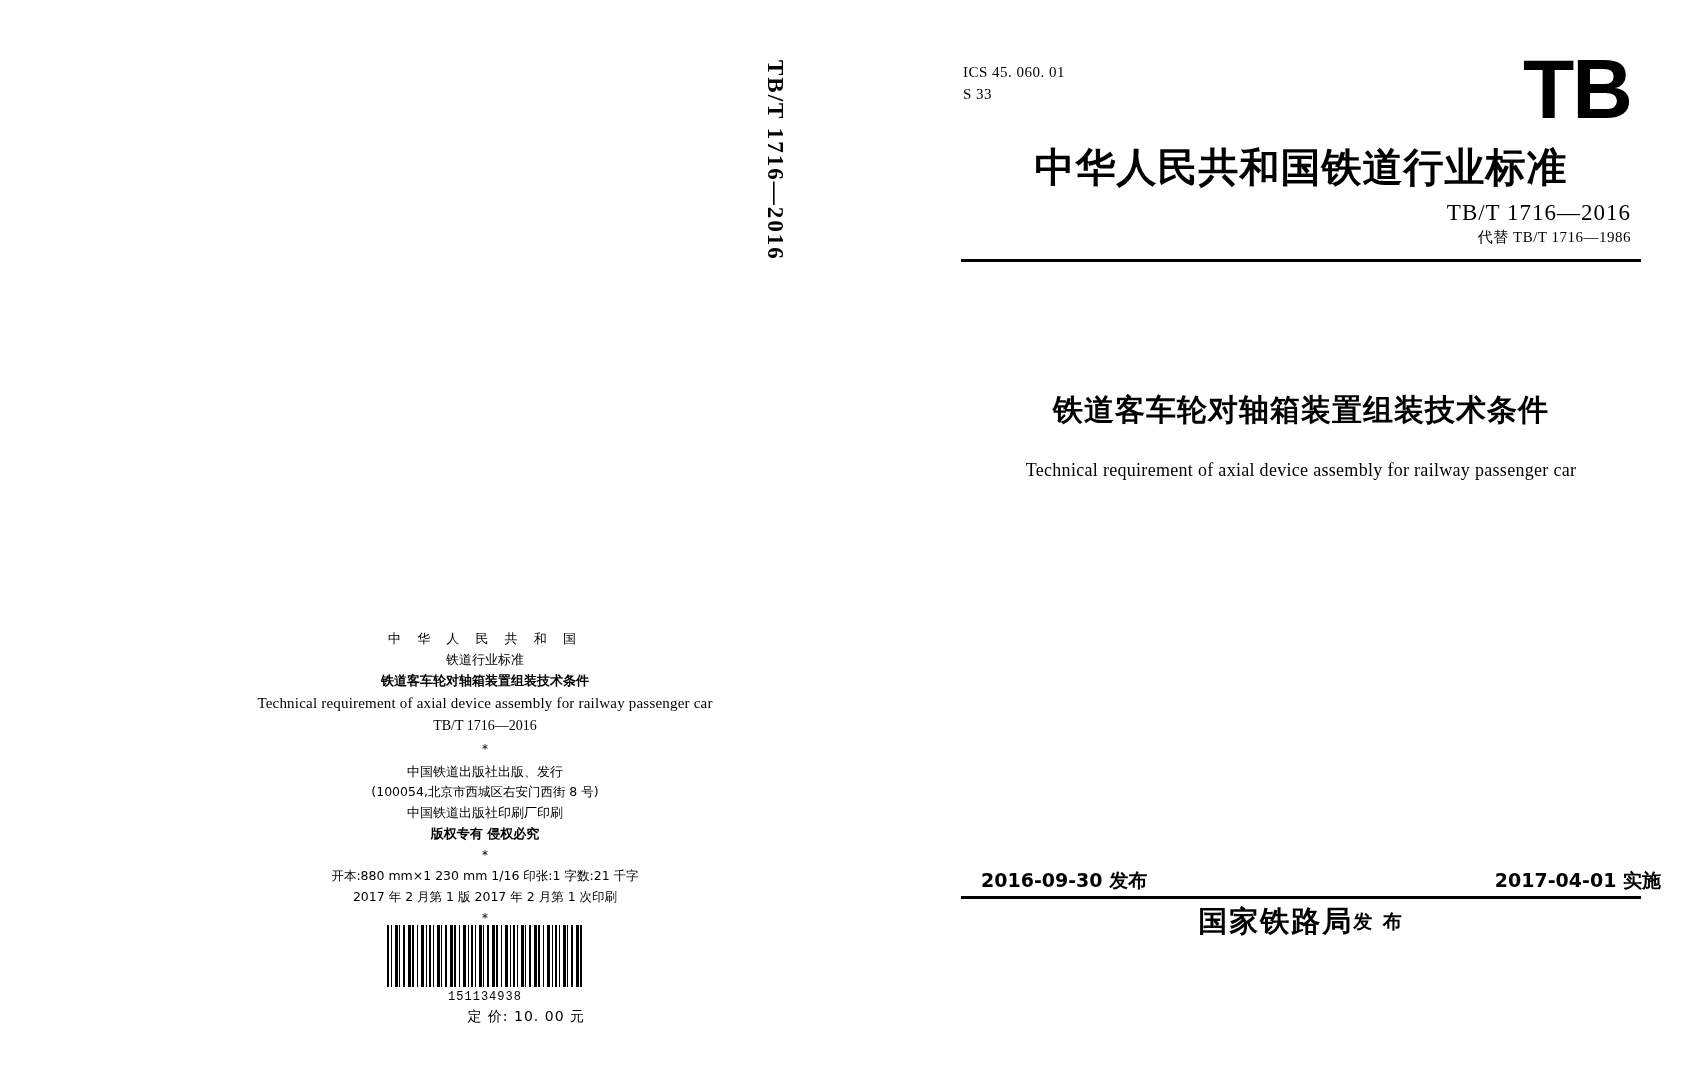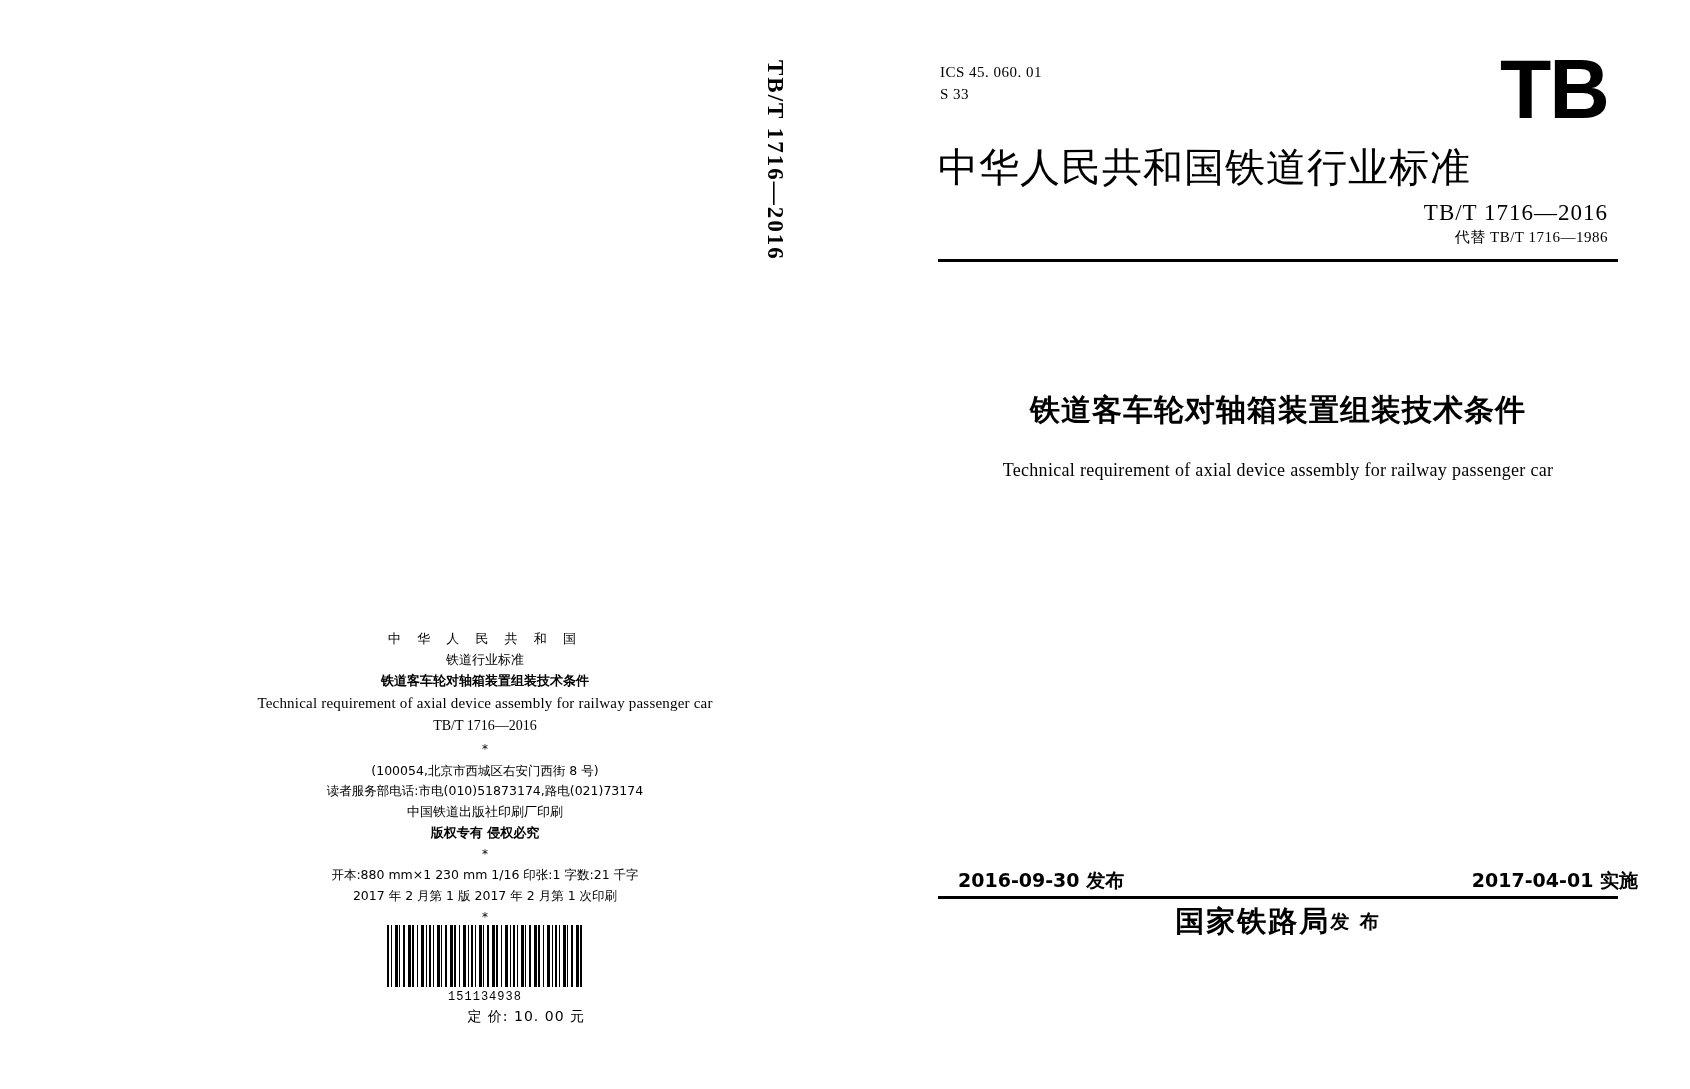--- a/index.html
+++ b/index.html
@@ -38,21 +38,21 @@
     font-family: "Liberation Serif", serif;
     font-weight: bold;
     font-size: 23px;
     letter-spacing: 2px;
     white-space: nowrap;
   }
 
   
   .front {
     position: absolute;
-    left: 930px;
+    left: 953px;
     top: 0;
     width: 700px;
     height: 1089px;
   }
 
   .ics-block {
     position: absolute;
     left: 10px;
     top: 62px;
     font-family: "Liberation Serif", serif;
@@ -70,23 +70,23 @@
     font-size: 84px;
     letter-spacing: -2px;
     line-height: 0.9;
   }
 
   .cn-title {
     position: absolute;
     left: 8px;
     top: 140px;
     width: 680px;
-    text-align: left;
-    font-family: "DejaVu Sans", sans-serif;
-    font-weight: normal;
+    text-align: center;
+    font-family: "DejaVu Sans", sans-serif;
+    font-weight: bold;
     font-size: 40px;
     letter-spacing: 1px;
     white-space: nowrap;
   }
 
   .std-no {
     position: absolute;
     right: 22px;
     top: 200px;
     text-align: right;
@@ -306,22 +306,22 @@
 
   <div class="back">
 
     <div class="colophon">
       <div class="sp">中 华 人 民 共 和 国</div>
       <div>铁道行业标准</div>
       <div class="bold">铁道客车轮对轴箱装置组装技术条件</div>
       <div class="en">Technical requirement of axial device assembly for railway passenger car</div>
       <div class="num">TB/T 1716—2016</div>
       <span class="star">*</span>
+      <div>中国铁道出版社出版、发行</div>
       <div class="small">(100054,北京市西城区右安门西街 8 号)</div>
-      <div class="small">读者服务部电话:市电(010)51873174,路电(021)73174</div>
       <div>中国铁道出版社印刷厂印刷</div>
       <div class="bold">版权专有   侵权必究</div>
       <span class="star">*</span>
       <div class="small">开本:880 mm×1 230 mm   1/16   印张:1   字数:21 千字</div>
       <div class="small">2017 年 2 月第 1 版   2017 年 2 月第 1 次印刷</div>
       <span class="star">*</span>
     </div>
 
     <div class="barcode-wrap">
       <div class="barcode"></div>

